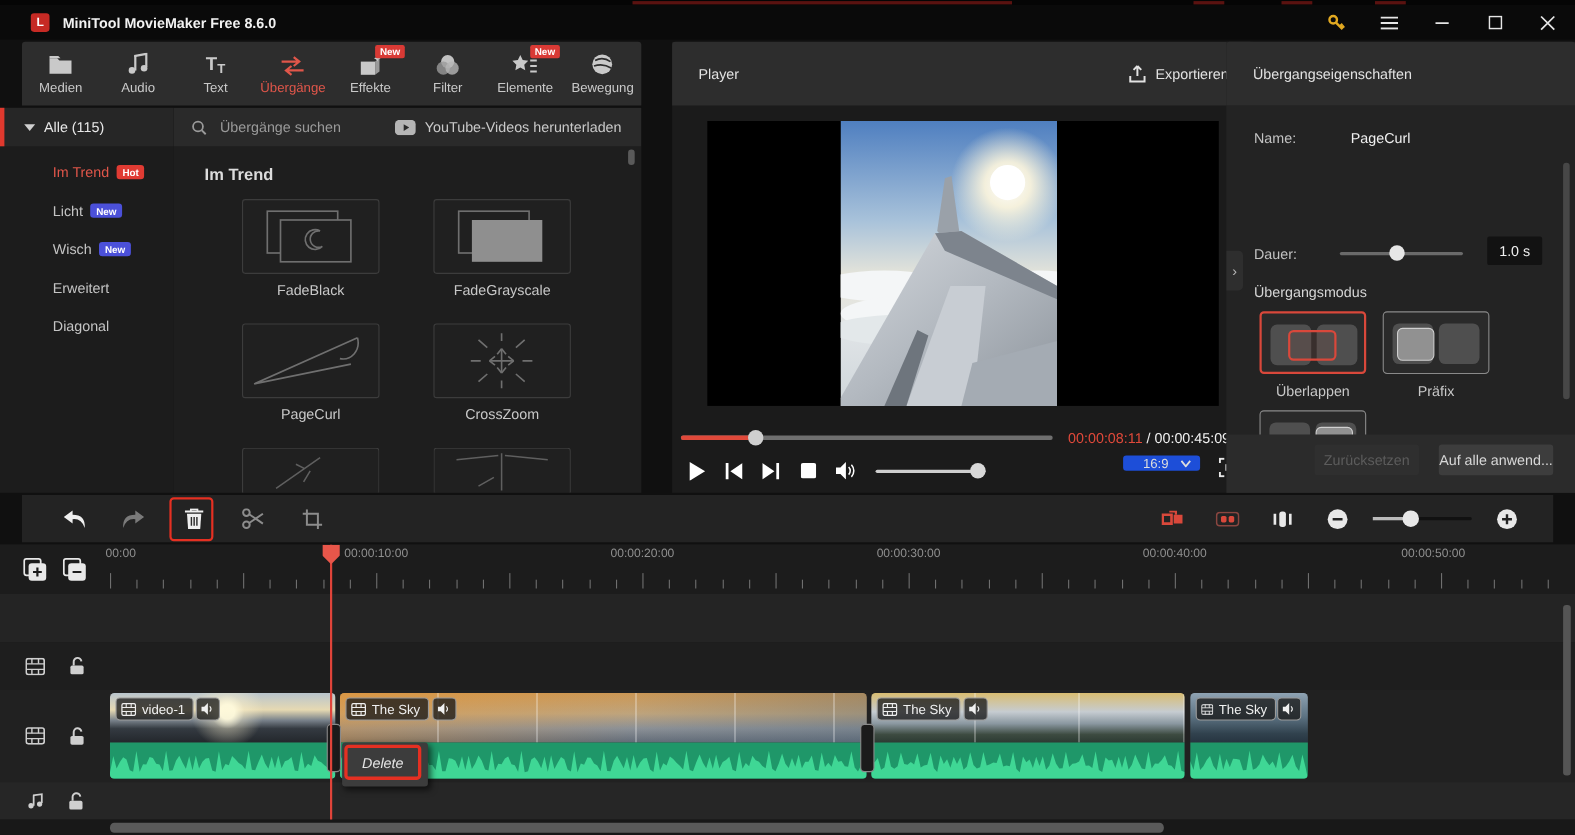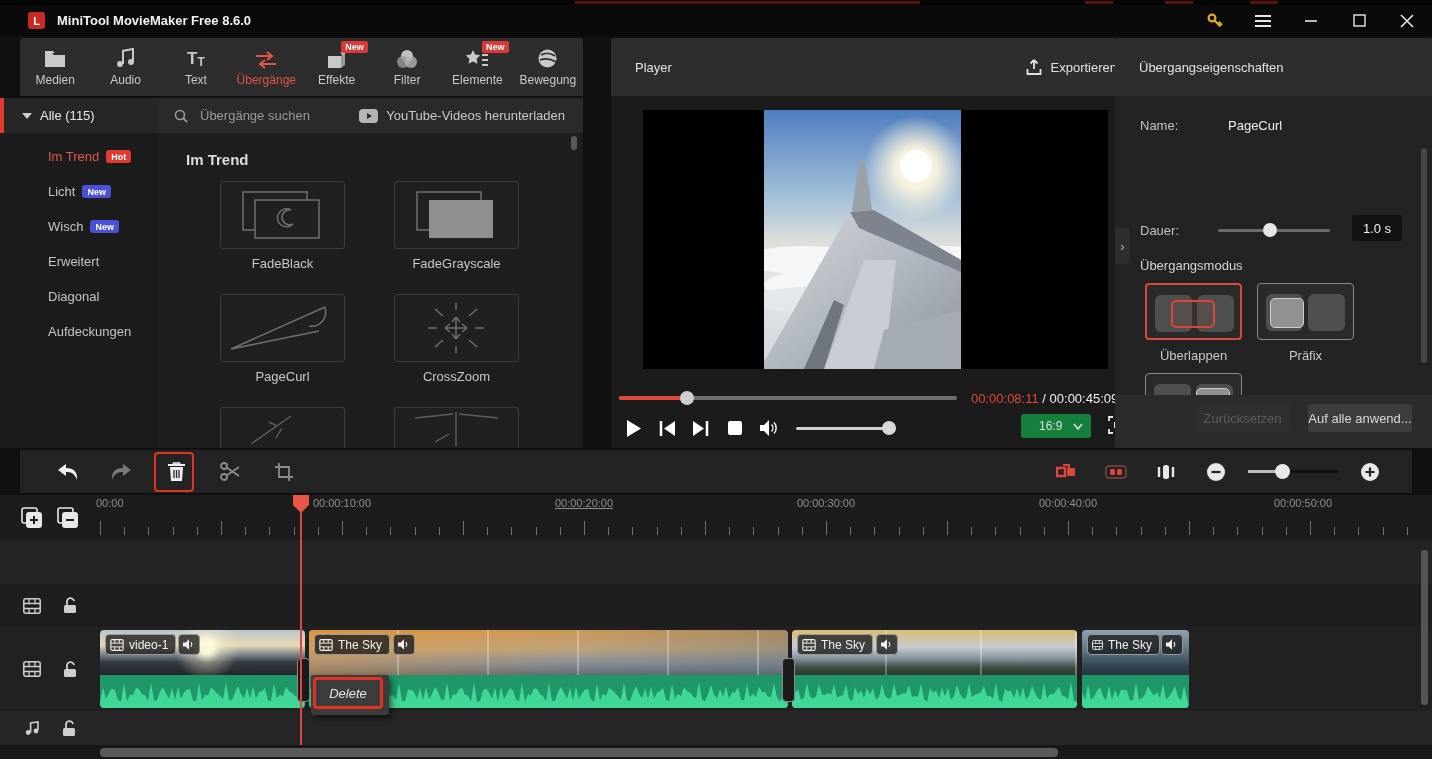--- a/index.html
+++ b/index.html
@@ -55,21 +55,21 @@
   #progress-track{position:relative;width:338px;height:4px;background:#6f6f6f;border-radius:2px;}
   #progress-fill{position:absolute;left:0;top:0;height:4px;width:20%;background:#e0493a;border-radius:2px;}
   #progress-handle{position:absolute;left:calc(20% - 7px);top:-5px;width:14px;height:14px;border-radius:50%;background:#cfcfcf;}
   #time-display{margin-left:14px;font-size:13px;white-space:nowrap;}
   #time-cur{color:#e0493a;}
   #time-total,#time-sep{color:#f0f0f0;}
   #controls-row{left:0px;top:374px;width:528px;height:32px;display:flex;align-items:center;}
   .pctl{width:34px;height:28px;display:flex;align-items:center;justify-content:center;cursor:pointer;}
   #volume-track{position:relative;width:100px;height:3px;background:#cfcfcf;border-radius:2px;margin-left:10px;}
   #volume-handle{position:absolute;left:86px;top:-6px;width:14px;height:14px;border-radius:50%;background:#d8d8d8;}
-  #aspect-select{position:absolute;left:410px;top:2px;width:70px;height:24px;background:#15803d;border-radius:3px;display:flex;align-items:center;color:#ddd;font-size:12px;cursor:pointer;}
+  #aspect-select{position:absolute;left:410px;top:2px;width:70px;height:14px;background:#1d4ed8;border-radius:3px;display:flex;align-items:center;color:#ddd;font-size:12px;cursor:pointer;}
   #aspect-select span{margin-left:18px;}
   #fullscreen-btn{position:absolute;left:497px;top:4px;cursor:pointer;}
 
   
   #props-panel{left:1115px;top:38px;width:317px;height:410px;background:#232323;}
   #props-body{position:absolute;left:0;top:58px;width:317px;height:299px;background:#232323;}
   .prop-label{color:#c2c2c2;font-size:13px;}
   #dauer-track{position:absolute;left:103px;top:133px;width:112px;height:3px;background:#6a6a6a;border-radius:2px;}
   #dauer-handle{position:absolute;left:45px;top:-6px;width:14px;height:14px;border-radius:50%;background:#e6e6e6;}
   #dauer-value{position:absolute;left:237px;top:119px;width:50px;height:26px;background:#121212;border-radius:2px;color:#f0f0f0;font-size:13px;display:flex;align-items:center;justify-content:center;}
@@ -275,23 +275,20 @@
     </div>
     <div class="side-item">
       <span>Wisch</span>
       <span class="mini-badge blue">New</span>
     </div>
     <div class="side-item">
         <span>Erweitert</span>
       </div>
     <div class="side-item">
         <span>Diagonal</span>
-      </div>
-    <div class="side-item">
-        <span>Aufdeckungen</span>
       </div>
   </div>
 
   <div id="trans-panel" class="abs">
     <div id="trans-search-row">
       <span style="margin:0 10px 0 16px;">
         <svg width="14" height="14" viewBox="0 0 14 14">
             <circle cx="6" cy="6" r="4.5" fill="none" stroke="#9a9a9a" stroke-width="1.6"></circle>
             <path d="M9.5 9.5 L13 13" stroke="#9a9a9a" stroke-width="1.8"></path>
           </svg>
@@ -642,21 +639,21 @@
         <div class="tick minor" style="left: 1185.8px;"></div>
         <div class="tick major" style="left: 1210px;"></div>
         <div class="tick minor" style="left: 1234.2px;"></div>
         <div class="tick minor" style="left: 1258.4px;"></div>
         <div class="tick minor" style="left: 1282.6px;"></div>
         <div class="tick minor" style="left: 1306.8px;"></div>
       </div>
     <div id="ruler-labels">
       <span class="ruler-lbl" style="left:96px;">00:00</span>
       <span class="ruler-lbl" style="left:342px;transform:translateX(-50%);">00:00:10:00</span>
-      <span class="ruler-lbl" style="left:584px;transform:translateX(-50%);text-decoration:underline;">00:00:20:00</span>
+      <span class="ruler-lbl" style="left:584px;transform:translateX(-50%);">00:00:20:00</span>
       <span class="ruler-lbl" style="left:826px;transform:translateX(-50%);">00:00:30:00</span>
       <span class="ruler-lbl" style="left:1068px;transform:translateX(-50%);">00:00:40:00</span>
       <span class="ruler-lbl" style="left:1303px;transform:translateX(-50%);">00:00:50:00</span>
     </div>
 
     <div id="track-headers">
       <div class="th-cell" style="top:8px;height:30px;gap:14px;">
         <span>
             <svg width="22" height="22" viewBox="0 0 22 22">
               <rect x="1" y="1" width="15" height="15" rx="2" fill="none" stroke="#e8e8e8" stroke-width="1.6"></rect>

